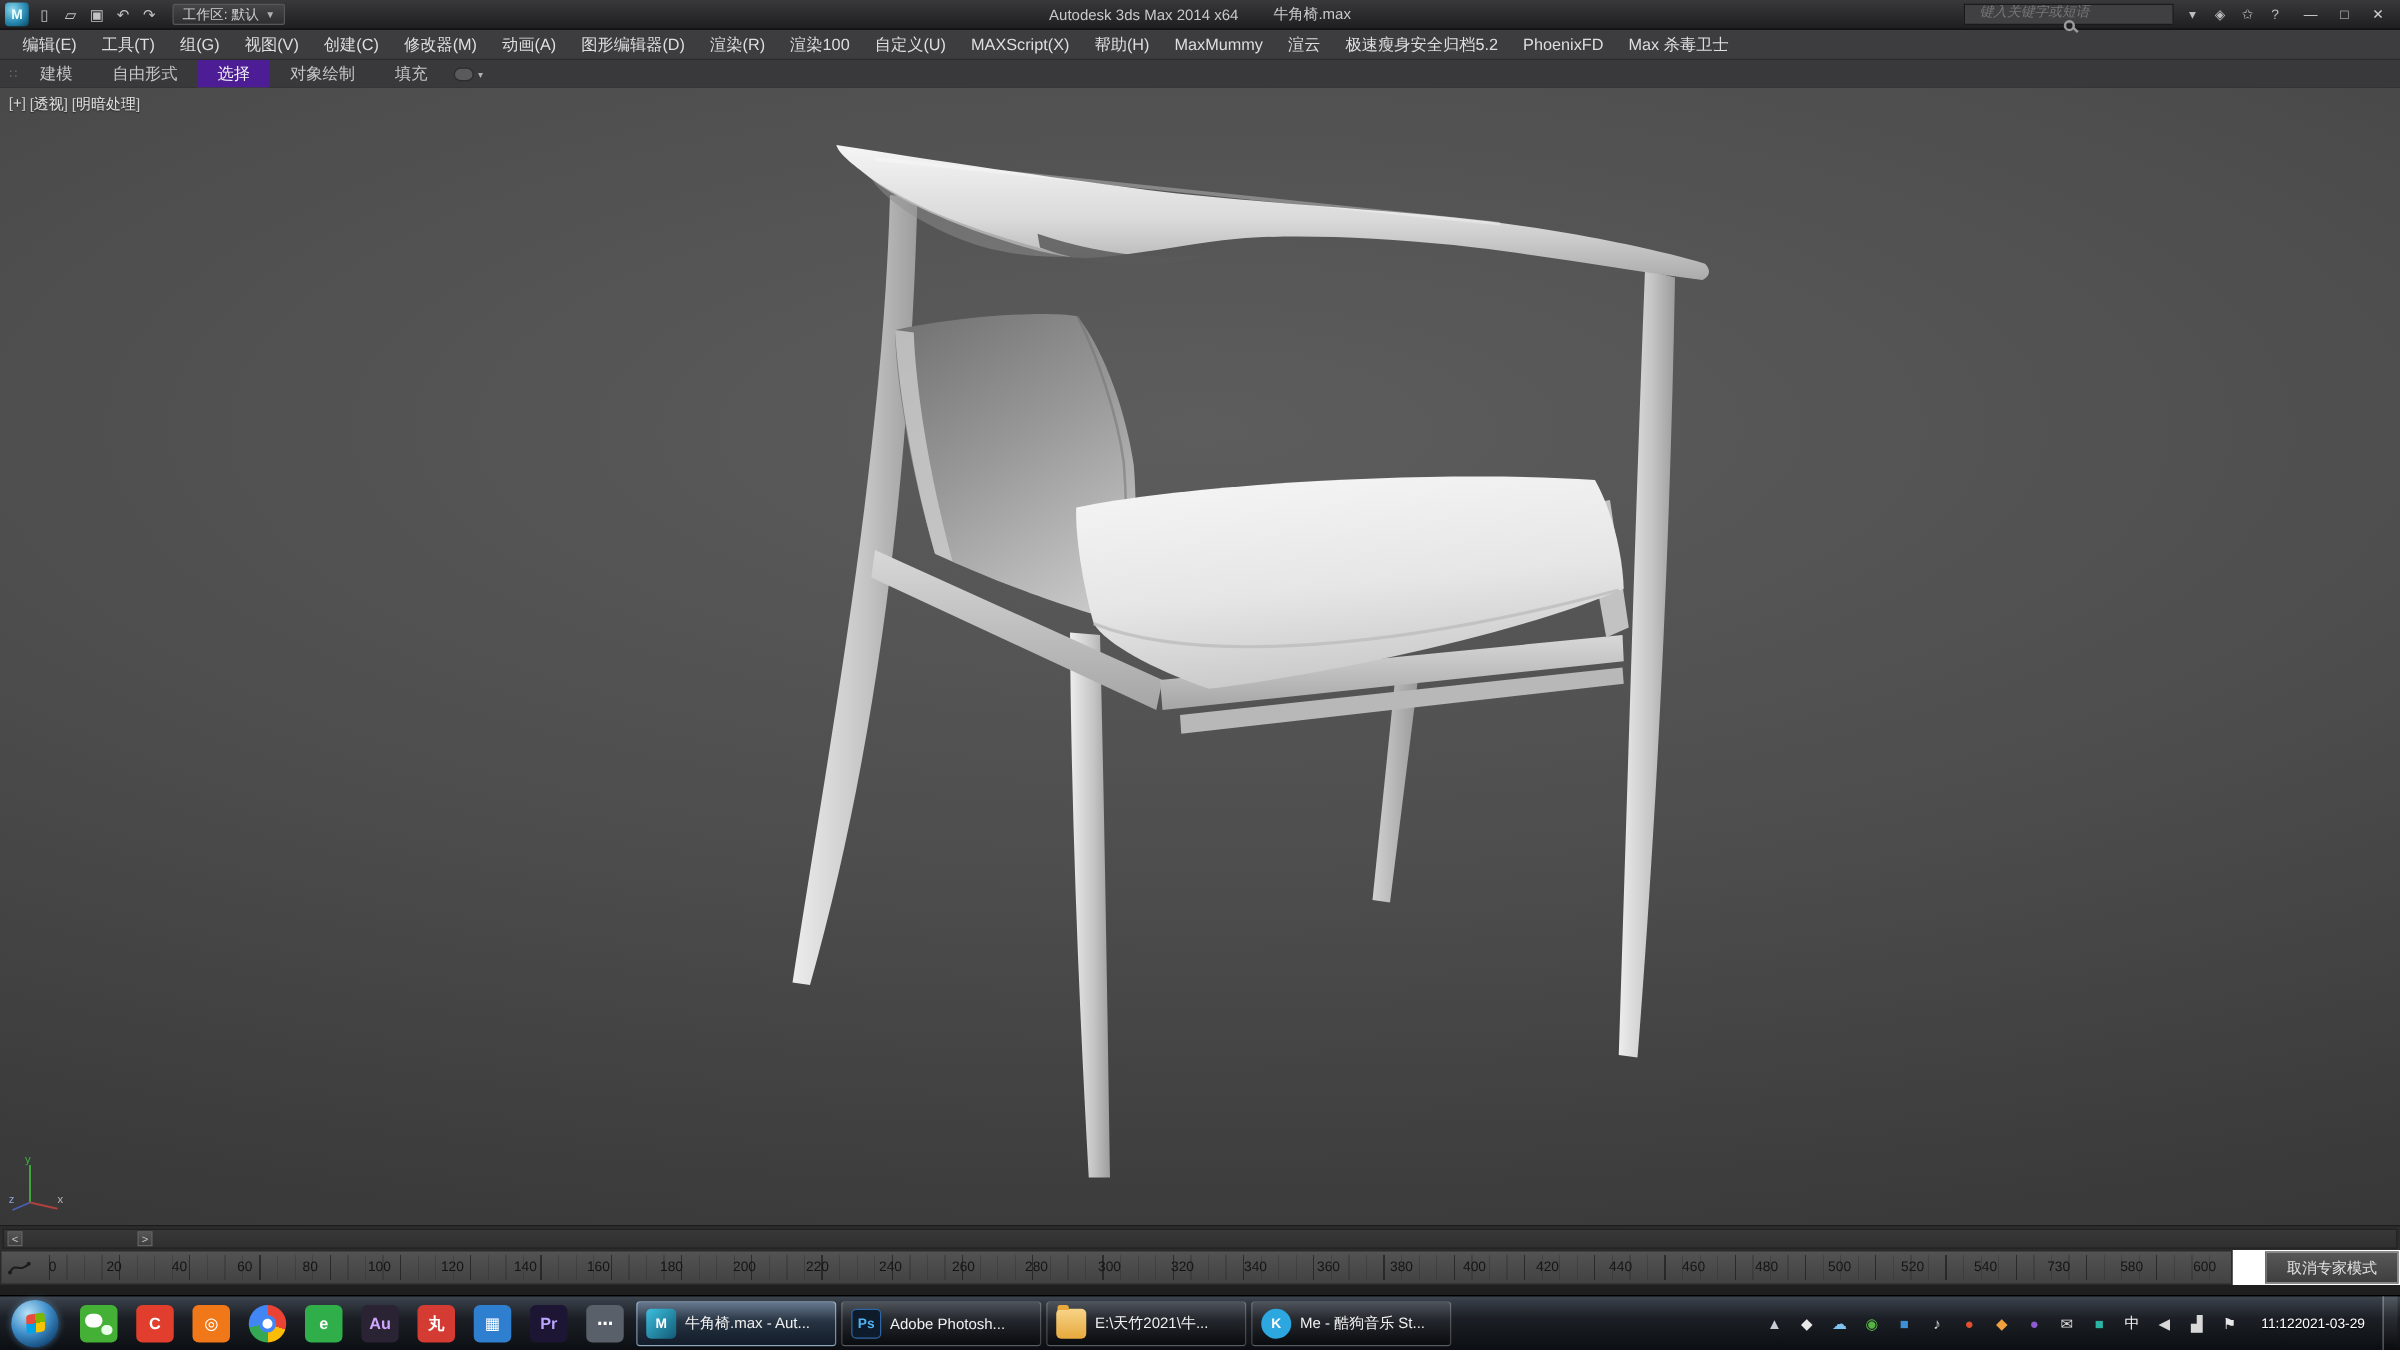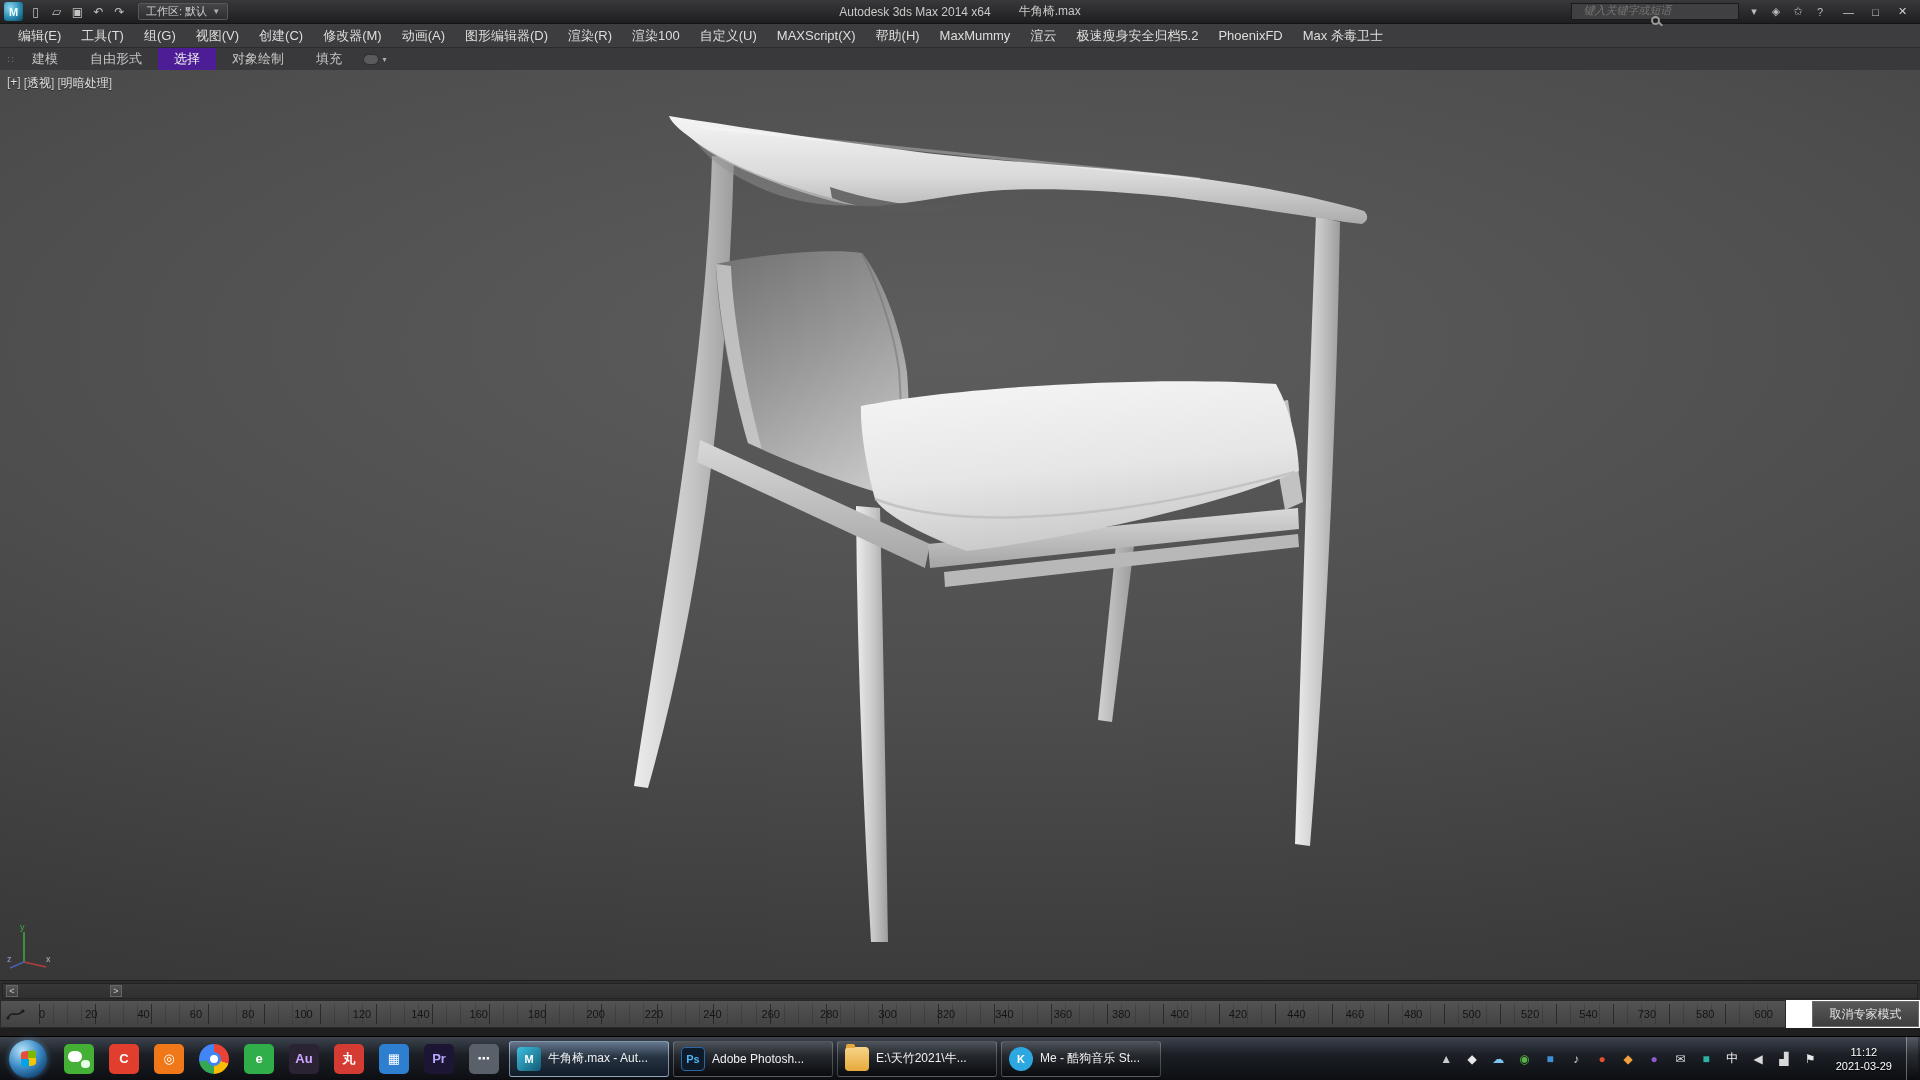--- a/index.html
+++ b/index.html
@@ -98,21 +98,21 @@
   .task-label{white-space:nowrap;overflow:hidden;text-overflow:ellipsis;}
   .task-ic{width:24px;height:24px;flex:0 0 auto;border-radius:4px;display:flex;align-items:center;justify-content:center;
            font-size:11px;font-weight:bold;color:#fff;position:relative;}
   .ic-max{background:linear-gradient(135deg,#3cc0e0,#135a74);}
   .ic-ps{background:#0e1b2b;border:1px solid #2e66a3;color:#4fb3f6;}
   .ic-folder{background:linear-gradient(#f7d488,#e7a93c);}
   .ic-folder::before{content:"";position:absolute;top:-3px;left:1px;width:9px;height:4px;background:#e7a93c;border-radius:2px 2px 0 0;}
   .ic-kugou{background:#2ca7e0;border-radius:50%;}
   .tray{margin-left:auto;display:flex;align-items:center;gap:9px;padding:0 6px;flex:0 0 auto;}
   .tray-ic{width:17px;height:17px;display:flex;align-items:center;justify-content:center;font-size:12px;}
-  .clock{display:flex;flex-direction:column;align-items:center;justify-content:center;color:#fff;font-size:11px;
+  .clock{display:flex;flex-direction:row;align-items:center;justify-content:center;color:#fff;font-size:11px;
          line-height:14px;padding:0 8px;text-shadow:0 1px 1px #000;}
   .show-desktop{width:12px;height:44px;border-left:1px solid rgba(255,255,255,.35);
                 background:linear-gradient(rgba(255,255,255,.12),rgba(0,0,0,.25));flex:0 0 auto;}
 </style>
 </head>
 <body>
 
 <div id="app">
 
   <div class="titlebar">

